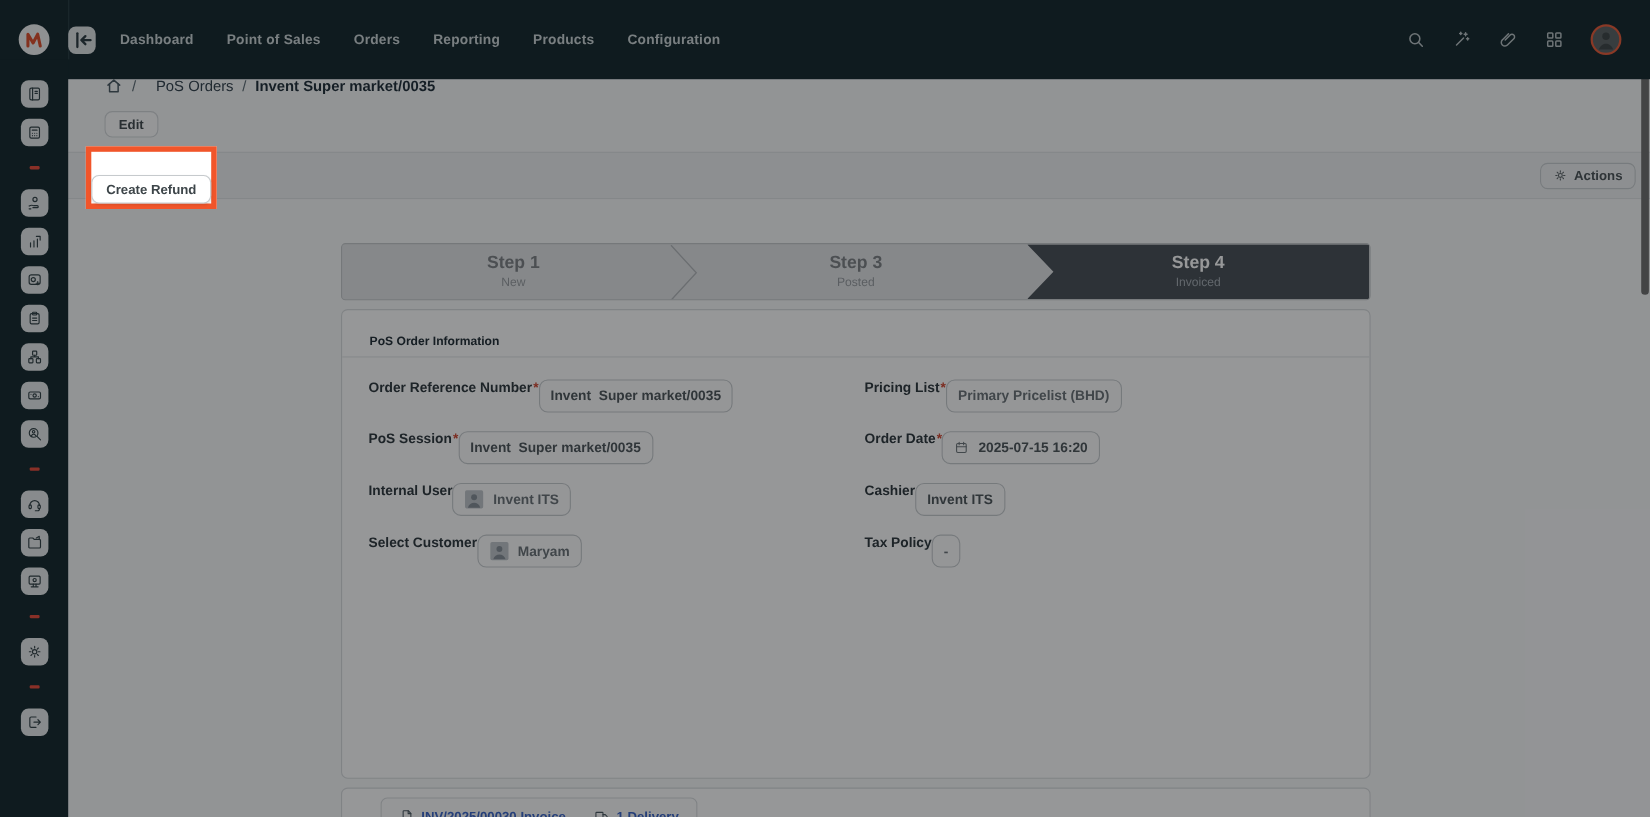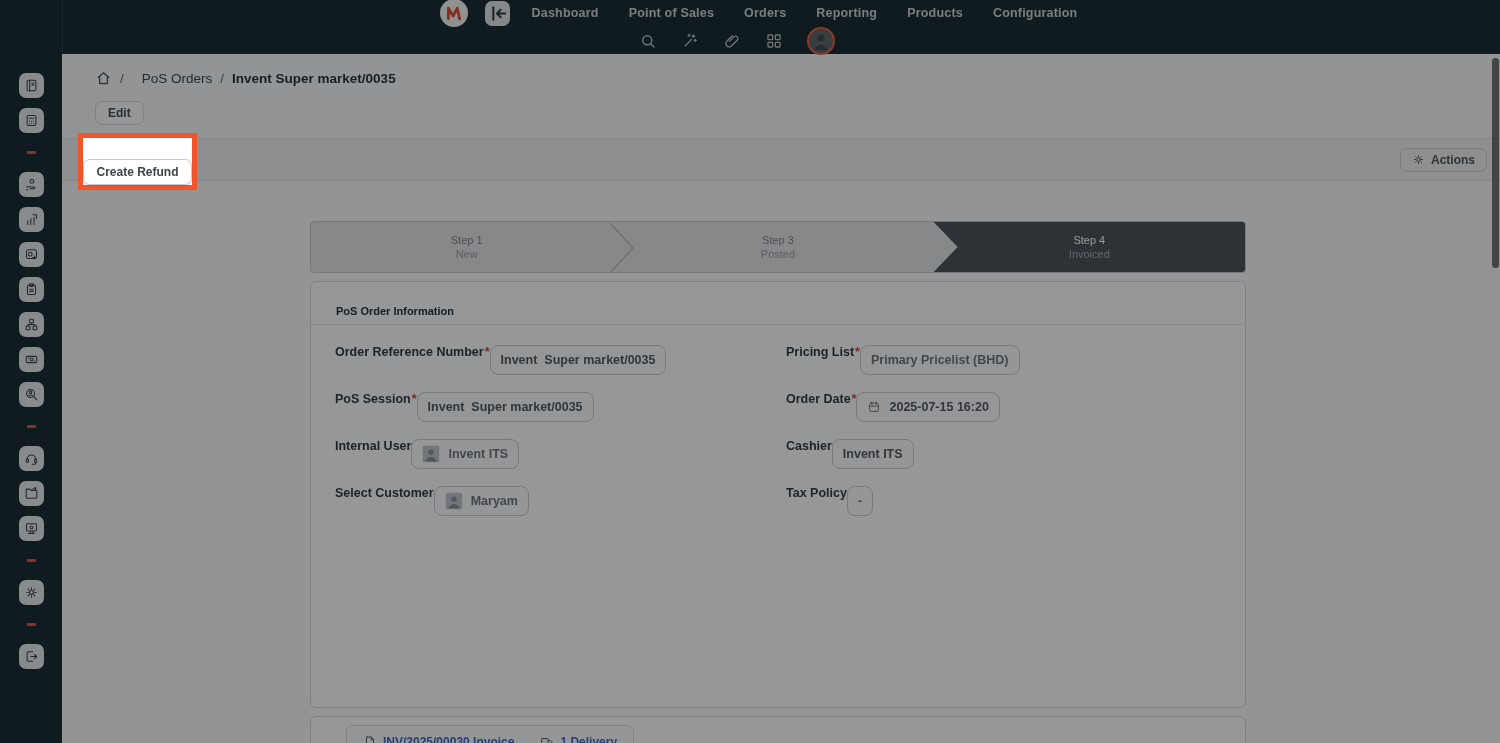--- a/index.html
+++ b/index.html
@@ -5,24 +5,23 @@
   * { margin:0; padding:0; box-sizing:border-box; }
   html,body { width:1500px; height:743px; overflow:hidden; }
   body {
     font-family:"Liberation Sans", sans-serif;
     background:#f7f8f9;
     position:relative;
   }
 
   
   .navbar {
-    position:absolute; top:0; left:0; width:1500px; height:54px;
-    background:#15282d; display:flex; align-items:center; justify-content:center;
+    position:absolute; top:0; left:0; width:1500px; height:72px;
+    background:#15282d; display:flex; align-items:center; justify-content:space-between;
     z-index:5;
-    flex-direction:column;
   }
   .nav-left { display:flex; align-items:center; height:100%; }
   .logo {
     width:28px; height:28px; border-radius:50%; background:#f2f3f3;
     margin-left:17px; display:flex; align-items:center; justify-content:center;
     cursor:pointer; flex:0 0 auto;
   }
   .nav-divider { position:absolute; left:62px; top:0; width:1px; height:54px; background:#2c4147; }
   .collapse-btn {
     width:25px; height:25px; border-radius:7px; background:#dfe3e4; border:none;
@@ -87,21 +86,21 @@
   .btn-actions .gear { width:13px; height:13px; display:flex; color:#5a6266; }
 
   .doc { width:936px; margin-left:248px; }
 
   
   .steps {
     margin-top:40px; height:52px; background:#e2e4e6; border:1px solid #c5c8ca;
     border-radius:4px; display:flex; overflow:hidden;
   }
   .step { flex:1; position:relative; display:flex; flex-direction:column; align-items:center; justify-content:center; cursor:pointer; }
-  .step .t1 { font-size:11px; font-weight:400; color:#7e8286; }
+  .step .t1 { font-size:16px; font-weight:700; color:#7e8286; }
   .step .t2 { font-size:11px; font-weight:500; color:#989ca0; margin-top:2px; }
   .step .chev { position:absolute; right:-13px; top:0; width:26px; height:52px; z-index:2; color:#b4b7ba; }
   .step.active {
     background:#495057;
     clip-path:polygon(0 0, 100% 0, 100% 100%, 0 100%, 24px 50%);
   }
   .step.active .t1 { color:#ffffff; }
   .step.active .t2 { color:#a4abb2; }
 
   

